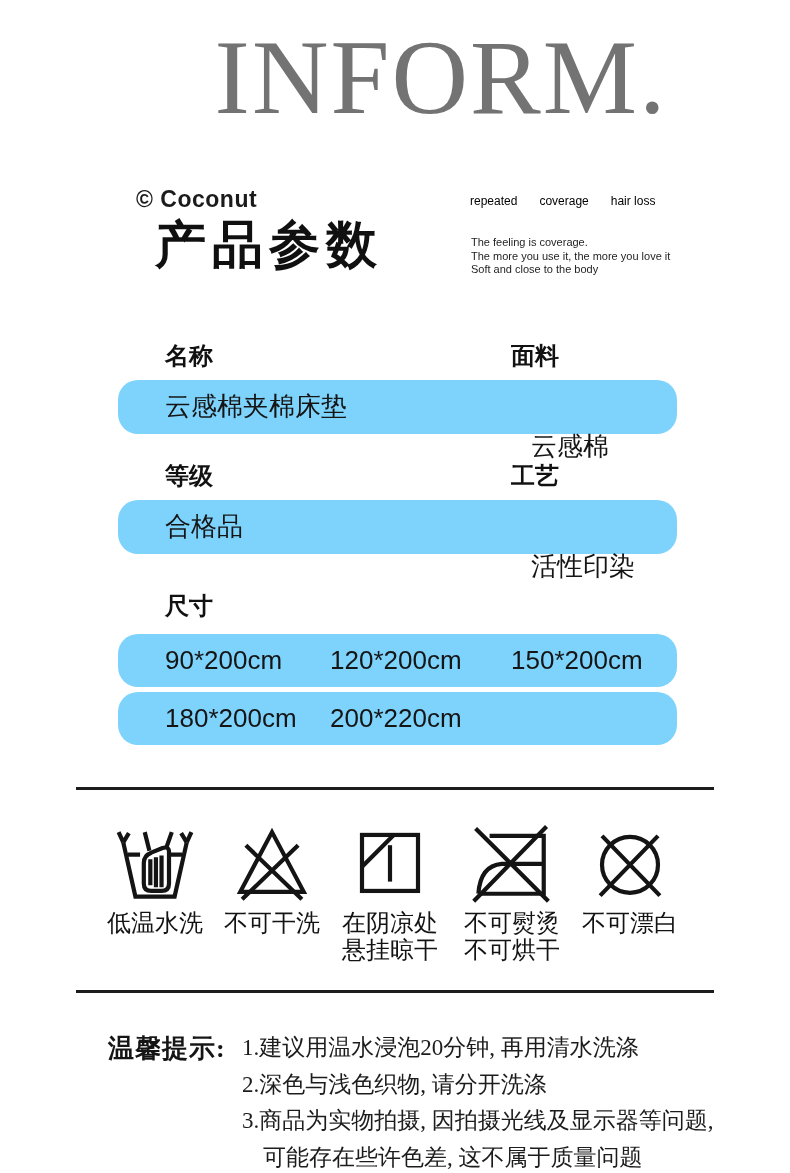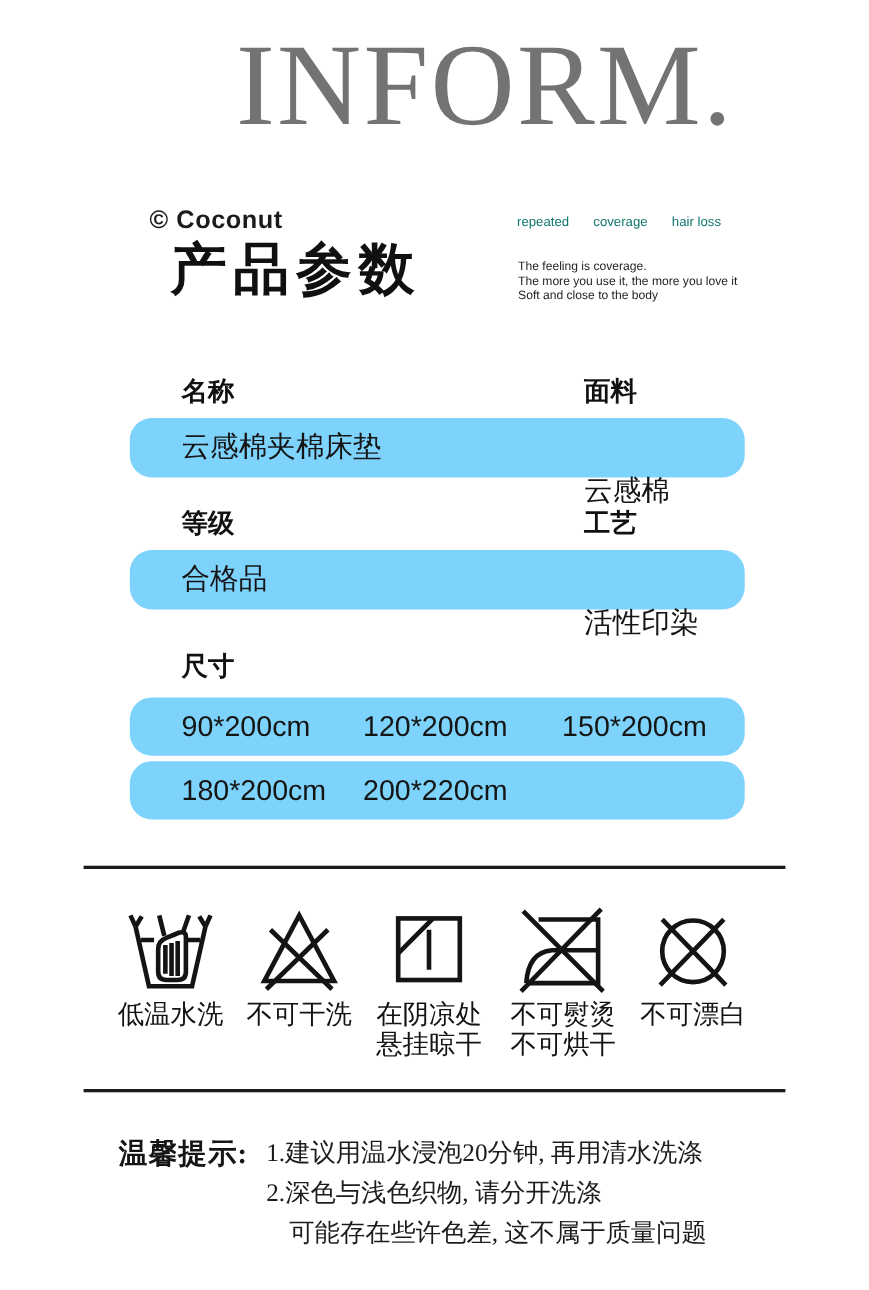--- a/index.html
+++ b/index.html
@@ -15,29 +15,29 @@
   .brand{
     position:absolute;top:186px;left:136px;font-size:23px;font-weight:700;
     letter-spacing:.5px;color:#1b1b1b;
   }
   .section-title{
     position:absolute;top:214px;left:155px;font-size:51px;line-height:1.2;
     font-weight:900;letter-spacing:6px;color:#101010;
   }
   .keywords{
     position:absolute;top:194px;left:470px;display:flex;gap:22px;
-    font-size:12px;color:#0f766e;
+    font-size:12px;color:#000000;
   }
   .tagline{
     position:absolute;top:236px;left:471px;font-size:11px;line-height:13.5px;
     color:#1e1e1e;width:230px;
   }
   .label-row{position:absolute;left:118px;width:559px;height:32px;font-size:24px;font-weight:700;color:#111;}
   .label-row .l{position:absolute;left:47px;top:0;}
-  .label-row .r{position:absolute;left:413px;top:0;}
+  .label-row .r{position:absolute;left:393px;top:0;}
   .row1{top:340px;} .row2{top:460px;} .rowsize{top:590px;}
   .pill{
     position:absolute;left:118px;width:559px;height:54px;background:#7dd3fc;
     border-radius:20px;font-size:26px;color:#151515;
   }
   .pill span{position:absolute;top:50%;transform:translateY(-52%);white-space:nowrap;}
   .pill .c1{left:47px;} .pill .c2{left:413px;margin-top:40px;}
   .pill .s1{left:47px;} .pill .s2{left:212px;} .pill .s3{left:393px;}
   .pill1{top:380px;} .pill2{top:500px;} .pill3{top:634px;height:53px;} .pill4{top:692px;height:53px;}
   .divider{position:absolute;left:76px;width:638px;height:2.5px;background:#1c1c1c;}
@@ -171,16 +171,17 @@
       <div></div>
     </div>
   </div>
 
   <div class="divider div2"></div>
 
   <div class="tips-heading">温馨提示:</div>
   <div class="tips">
     <div>1.建议用温水浸泡20分钟, 再用清水洗涤</div>
     <div>2.深色与浅色织物, 请分开洗涤</div>
+    <div>3.商品为实物拍摄, 因拍摄光线及显示器等问题,</div>
     <div class="indent">可能存在些许色差, 这不属于质量问题</div>
   </div>
 
 </div>
 
 </body></html>

